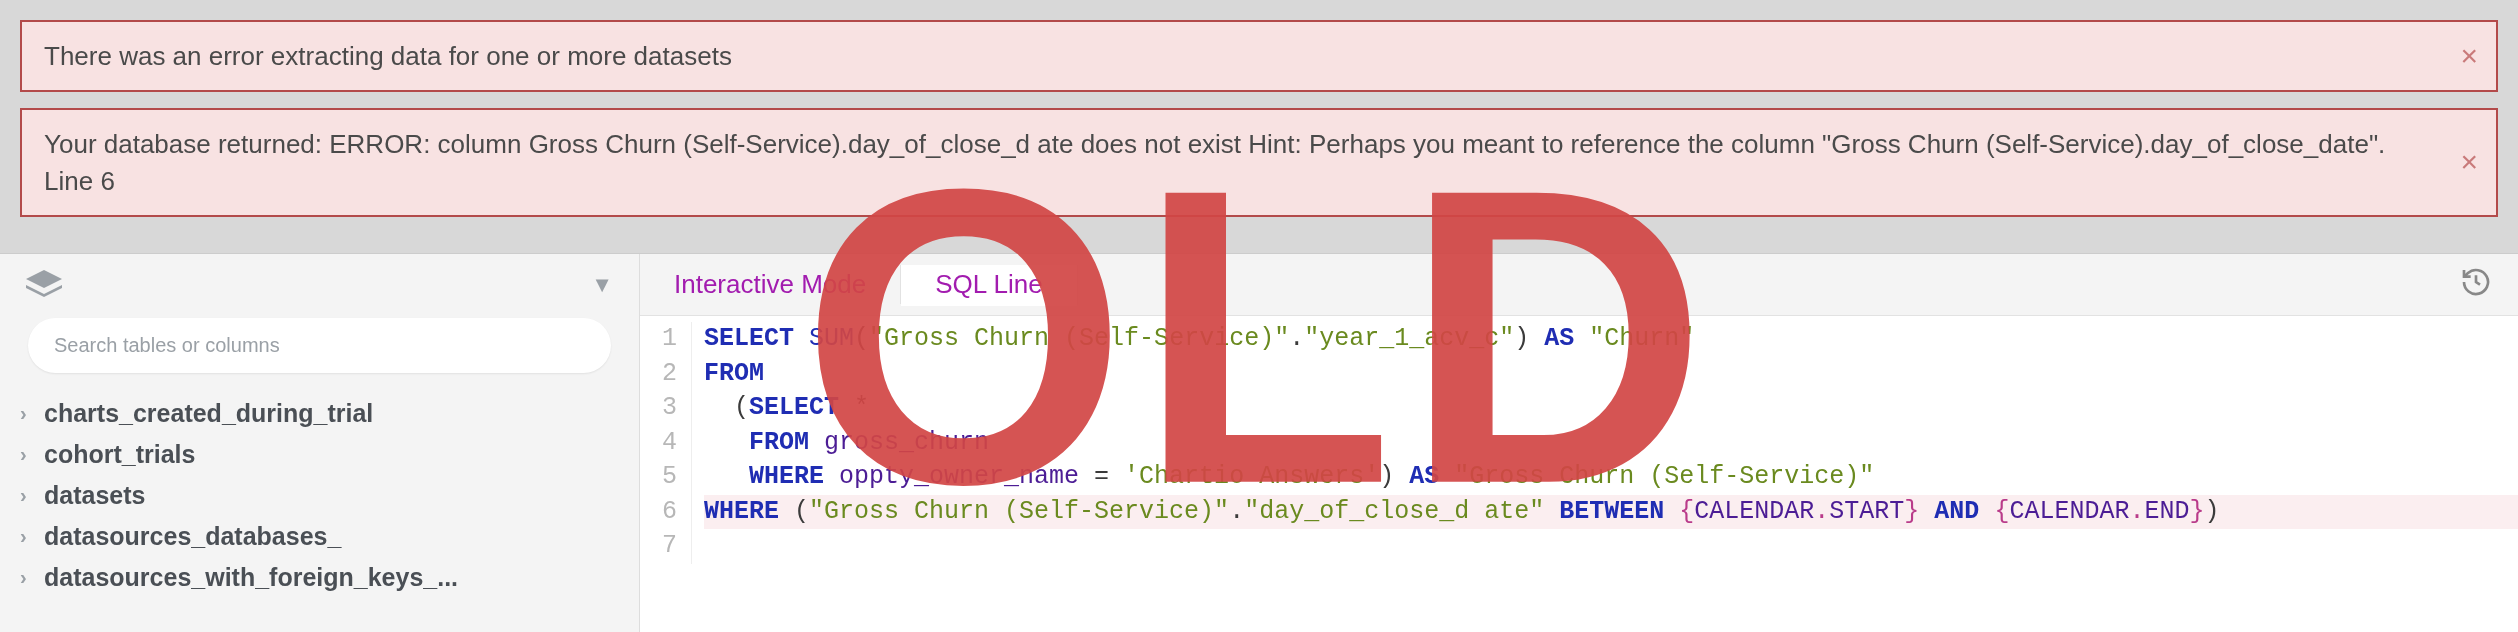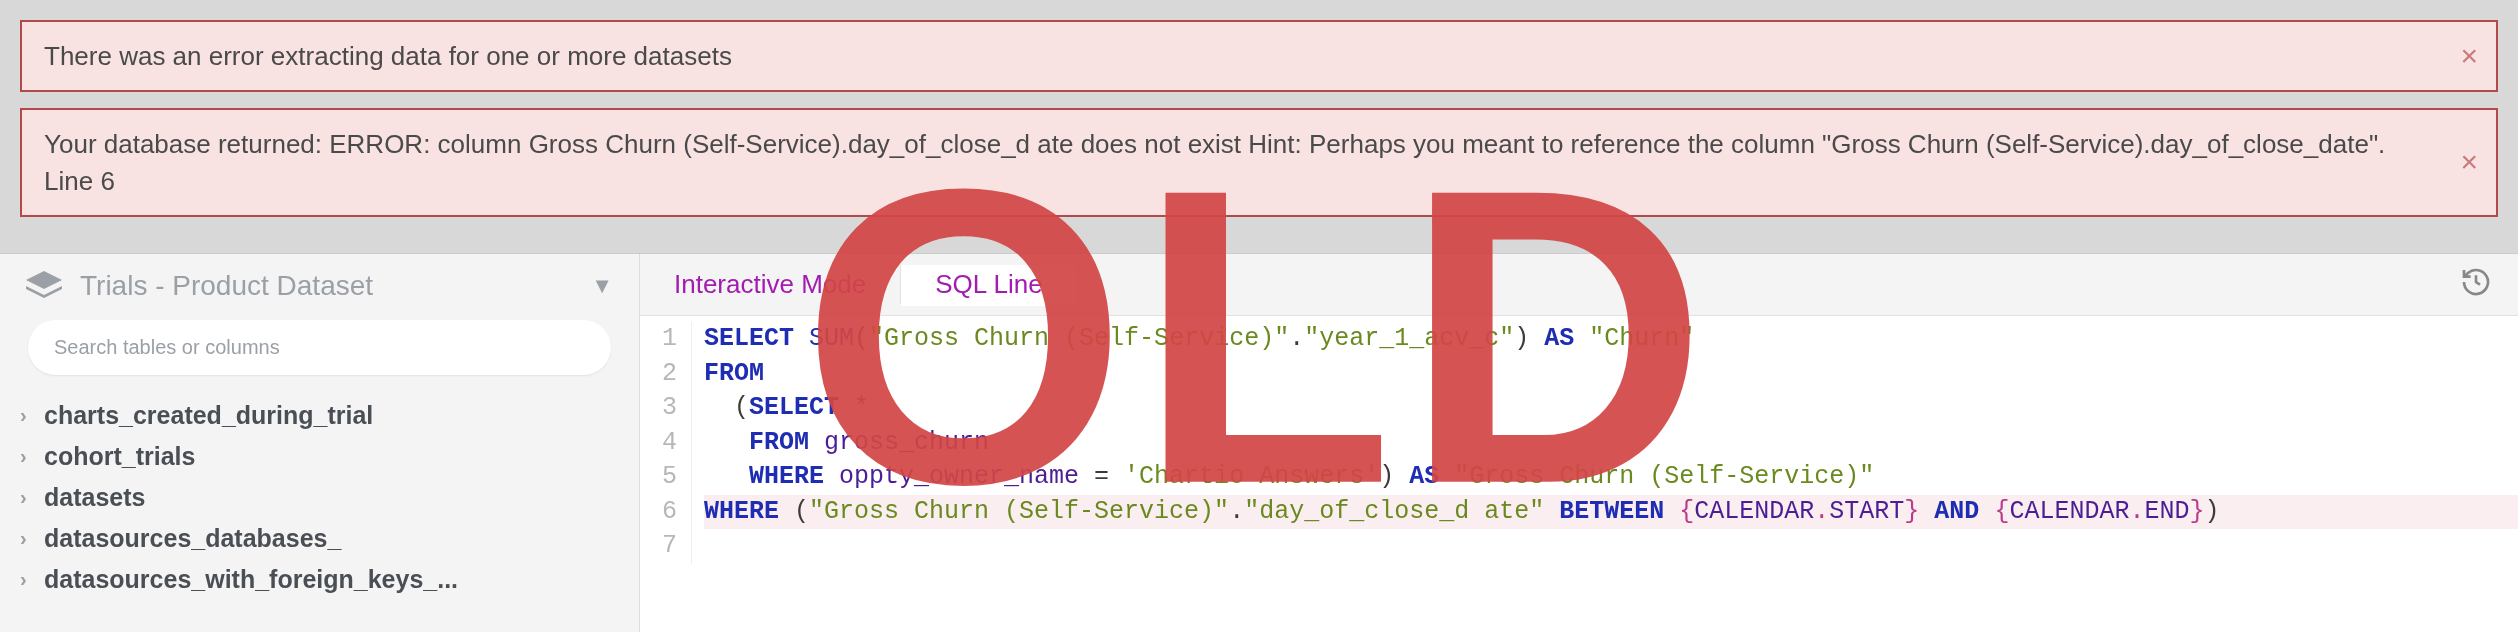--- a/index.html
+++ b/index.html
@@ -177,21 +177,20 @@
 </div>
 
 <div class="workspace">
   <div class="sidebar">
     <div class="dataset-picker">
       <span class="layers-icon">
         <svg width="36" height="30" viewBox="0 0 24 20">
           <path d="M12 0 L24 6 L12 12 L0 6 Z M0 10 L12 16 L24 10 L24 12 L12 18 L0 12 Z" fill="#9aa0a6"></path>
         </svg>
       </span>
-      <span>Trials - Product Dataset</span>
       <span class="caret">▼</span>
     </div>
     <div class="search-wrap">
       <input class="search" type="text" placeholder="Search tables or columns" style="">
     </div>
     <div class="table-list" id="table-list">
         <div class="table-item">
           <span class="chev">›</span>
           <span>charts_created_during_trial</span>
         </div>

